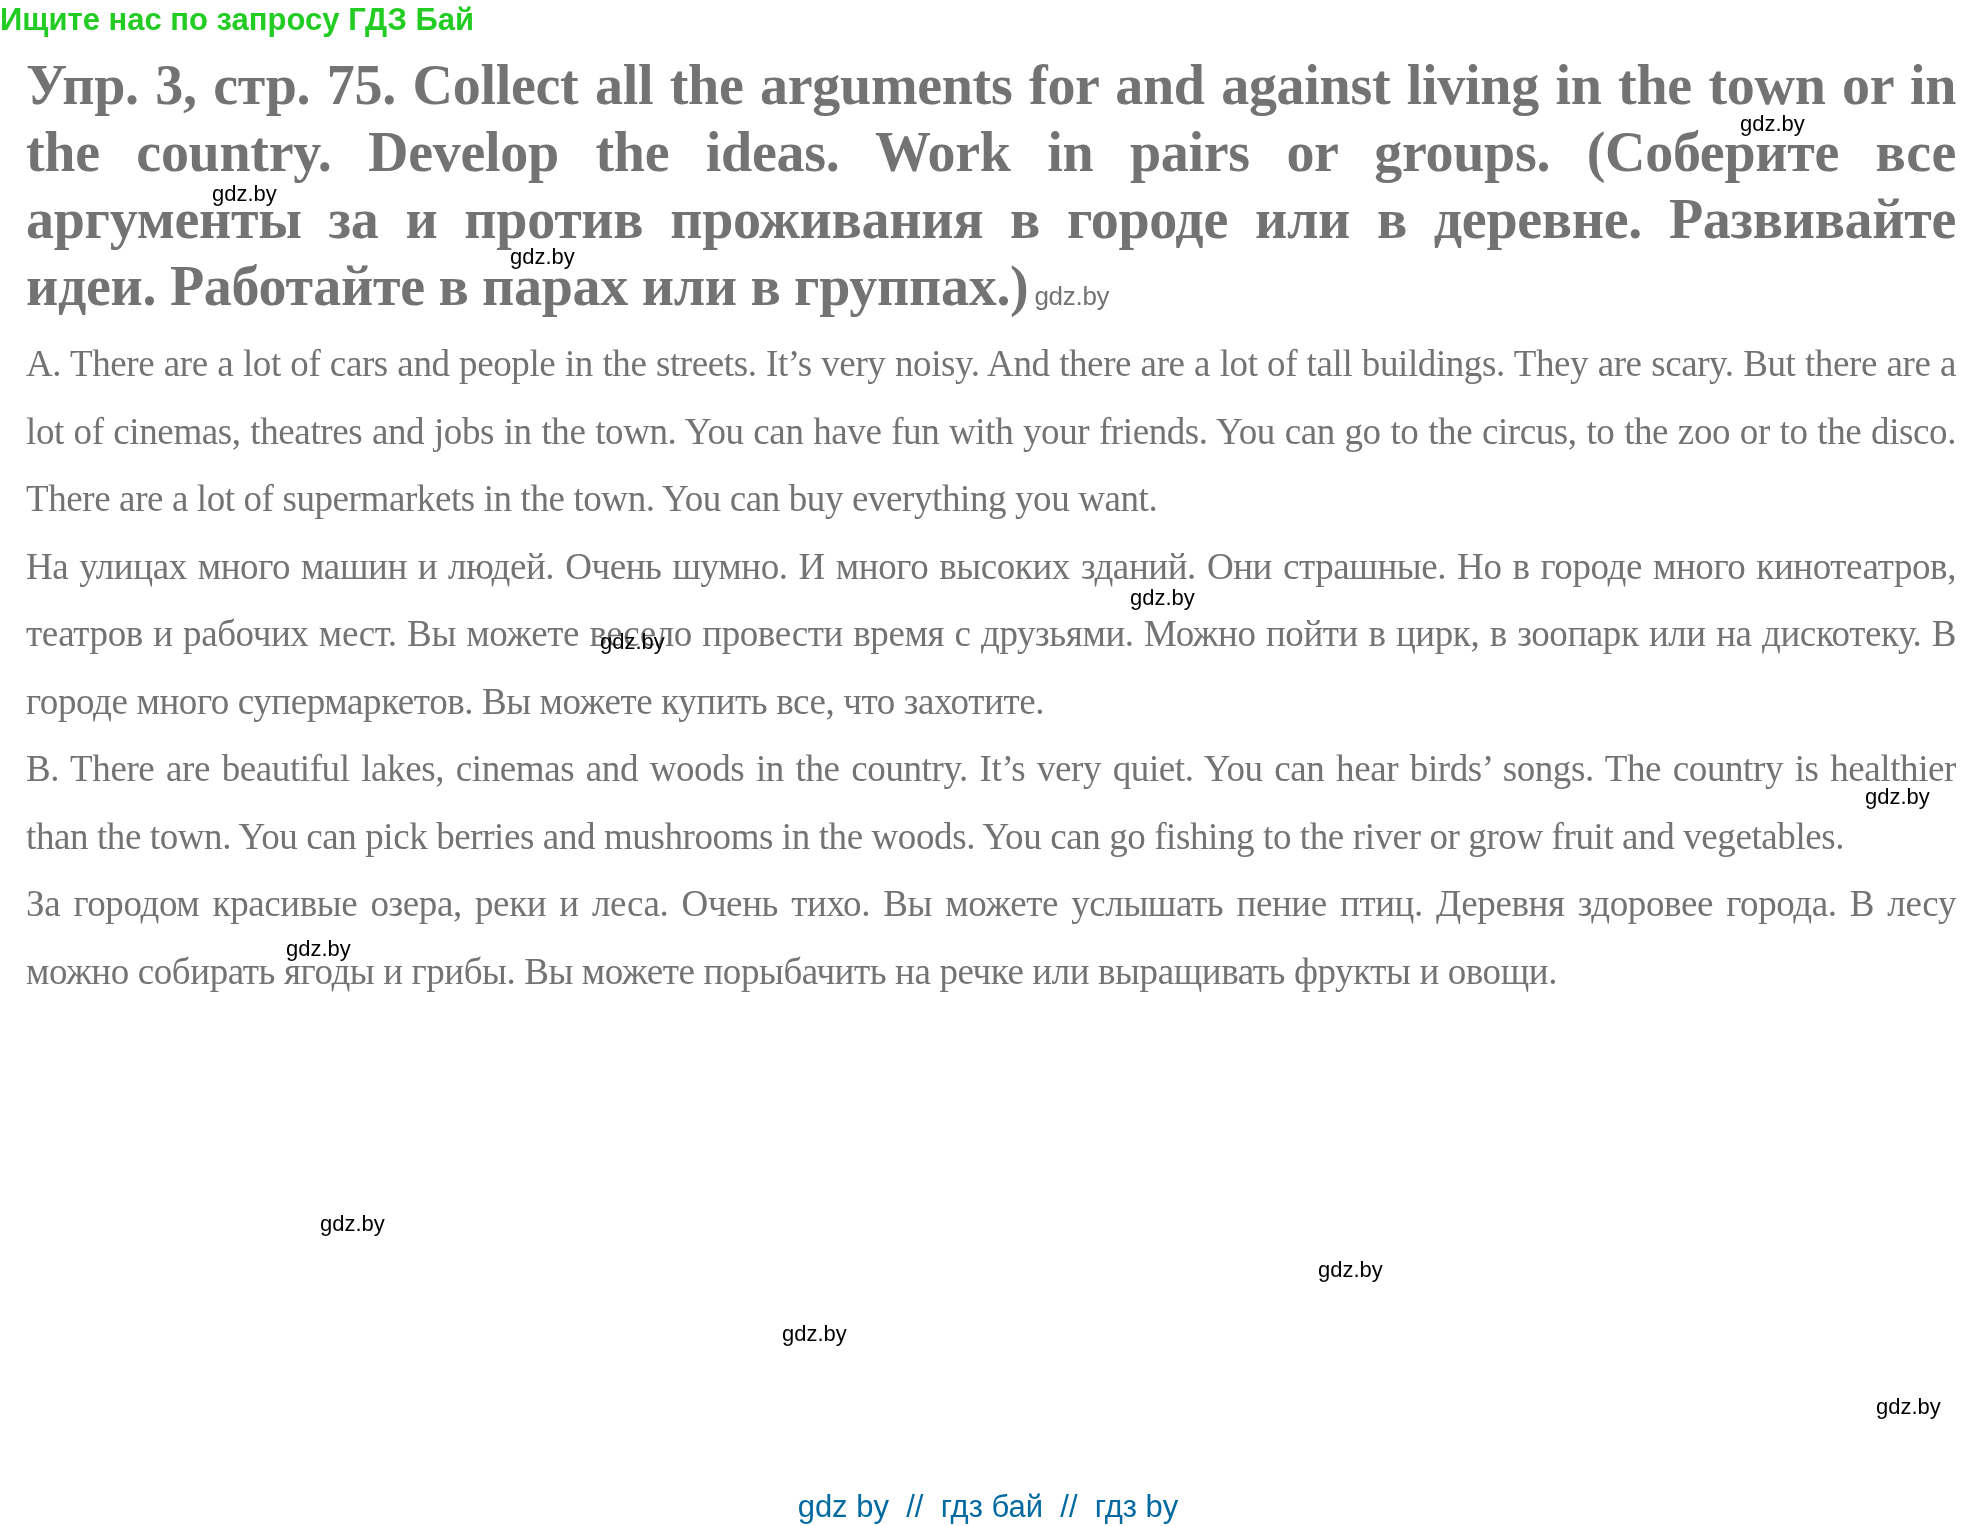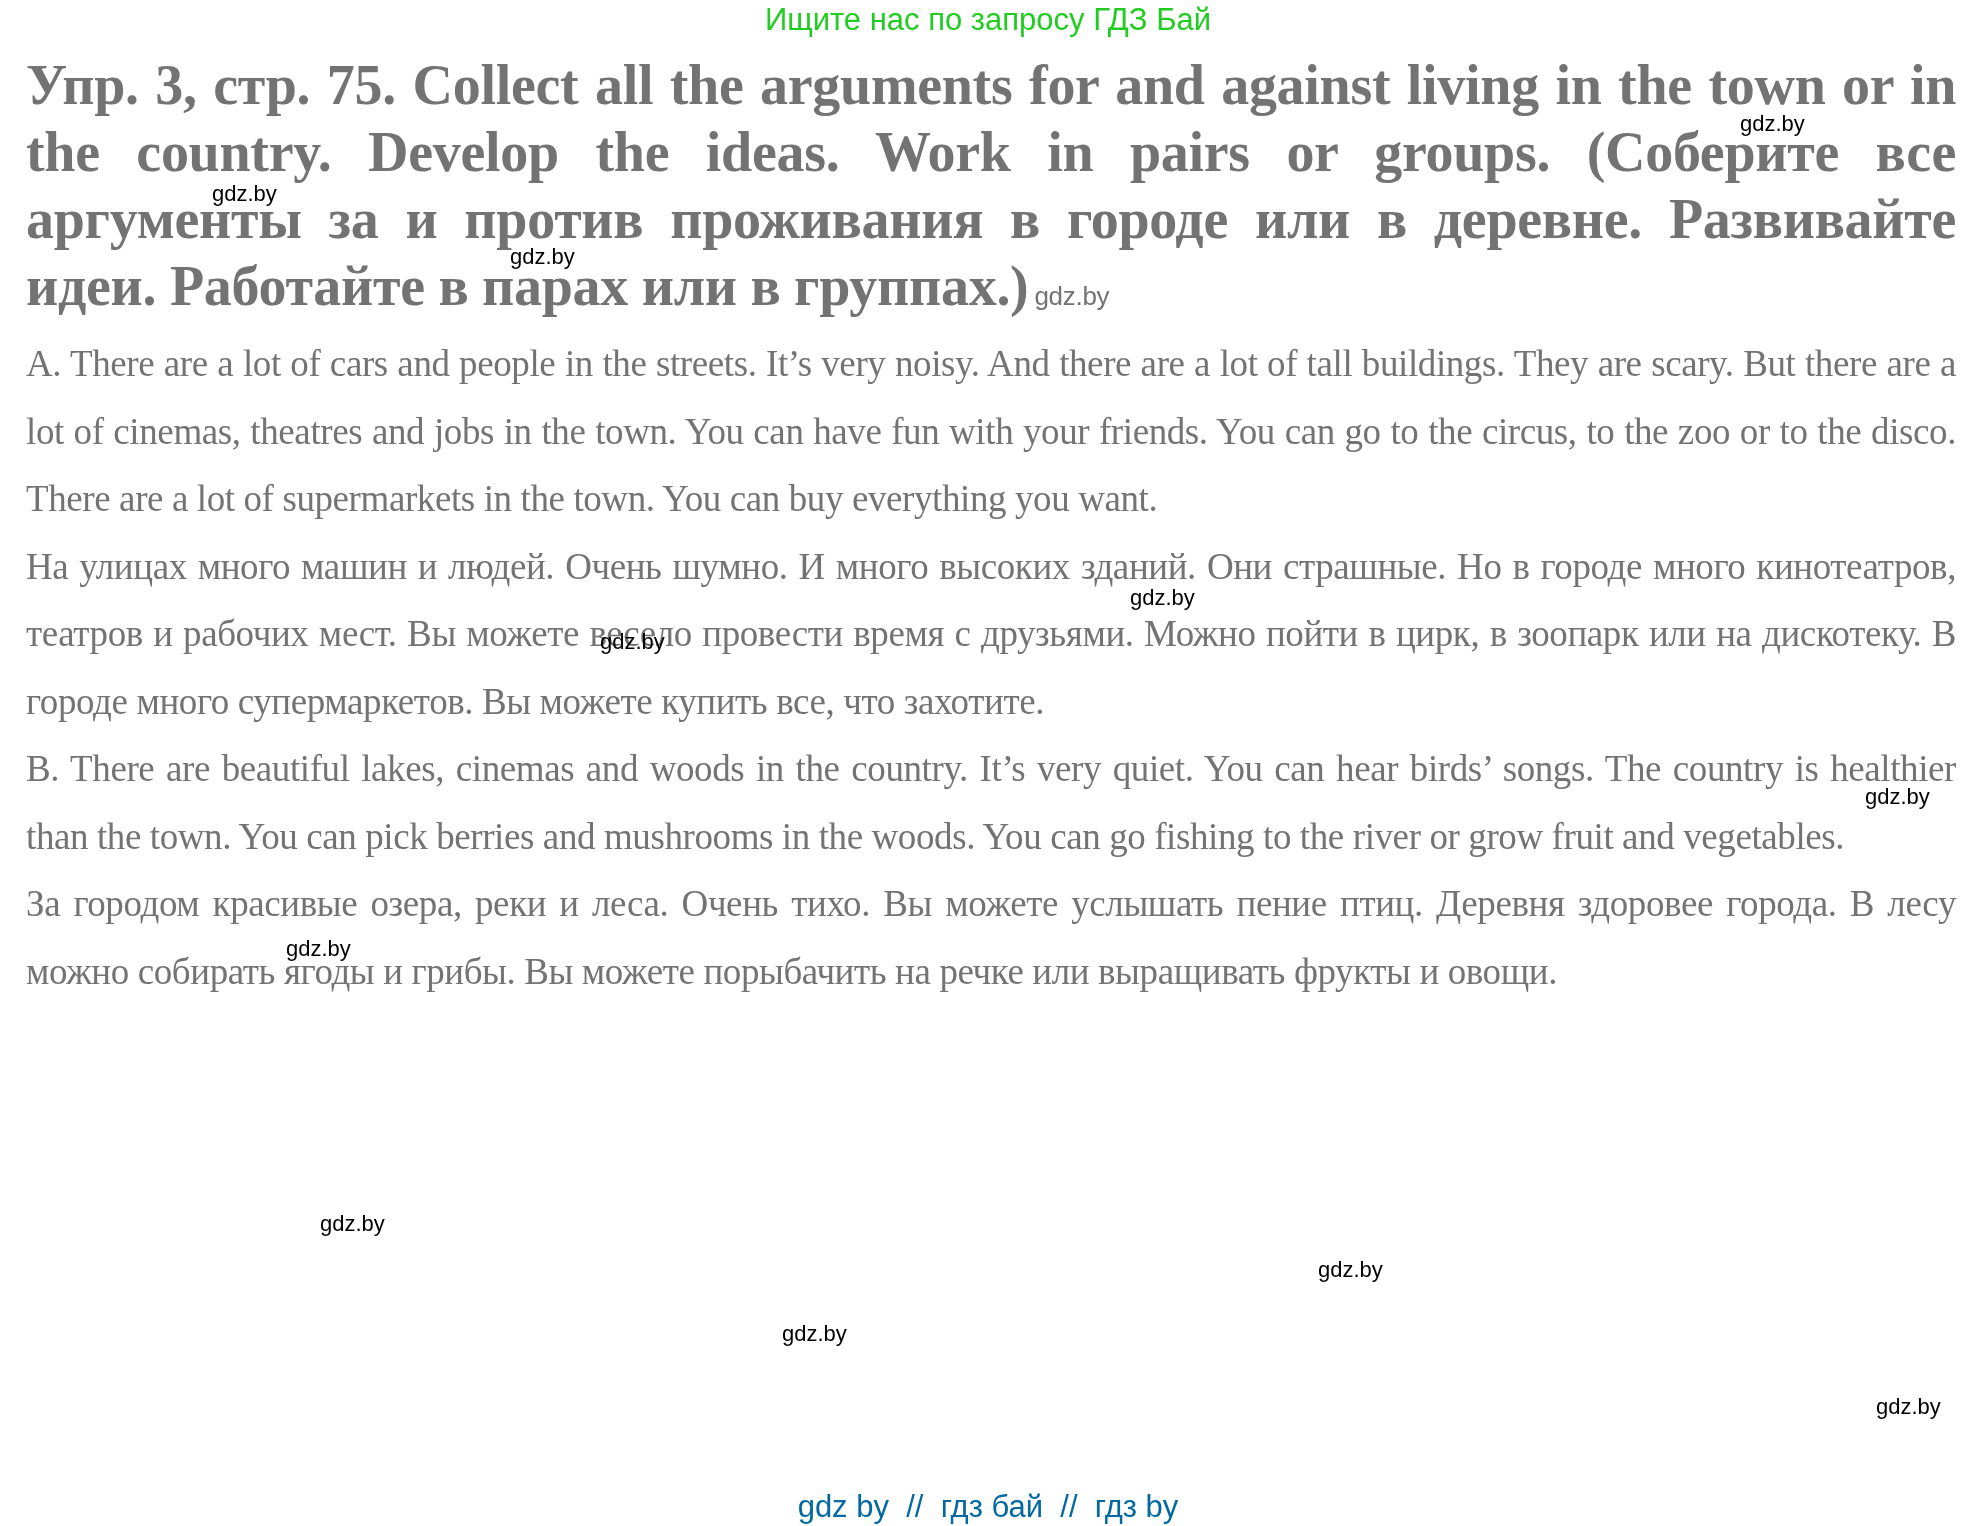--- a/index.html
+++ b/index.html
@@ -1,20 +1,20 @@
 <!DOCTYPE html>
 <html><head>
 <meta charset="utf-8">
 <style>
   html, body { margin:0; padding:0; background:#ffffff; }
   body { width:1976px; height:1526px; position:relative; overflow:hidden; }
   .header {
     position:absolute; left:0; width:1976px; top:2px; height:36px;
-    text-align:center; color:#22cc22;
-    font-family:"Liberation Sans", sans-serif; font-size:31px; line-height:36px;
+    text-align:left; color:#22cc22;
+    font-family:"Liberation Sans", sans-serif; font-size:31px; line-height:36px;font-weight:bold;
   }
   .content {
     position:absolute; left:26px; top:52px; width:1930px;
     font-family:"Liberation Serif", serif; color:#737373;
   }
   .title {
     font-weight:bold; font-size:56px; line-height:67px;
     text-align:justify; margin:0; letter-spacing:-0.3px;
   }
   .para {

